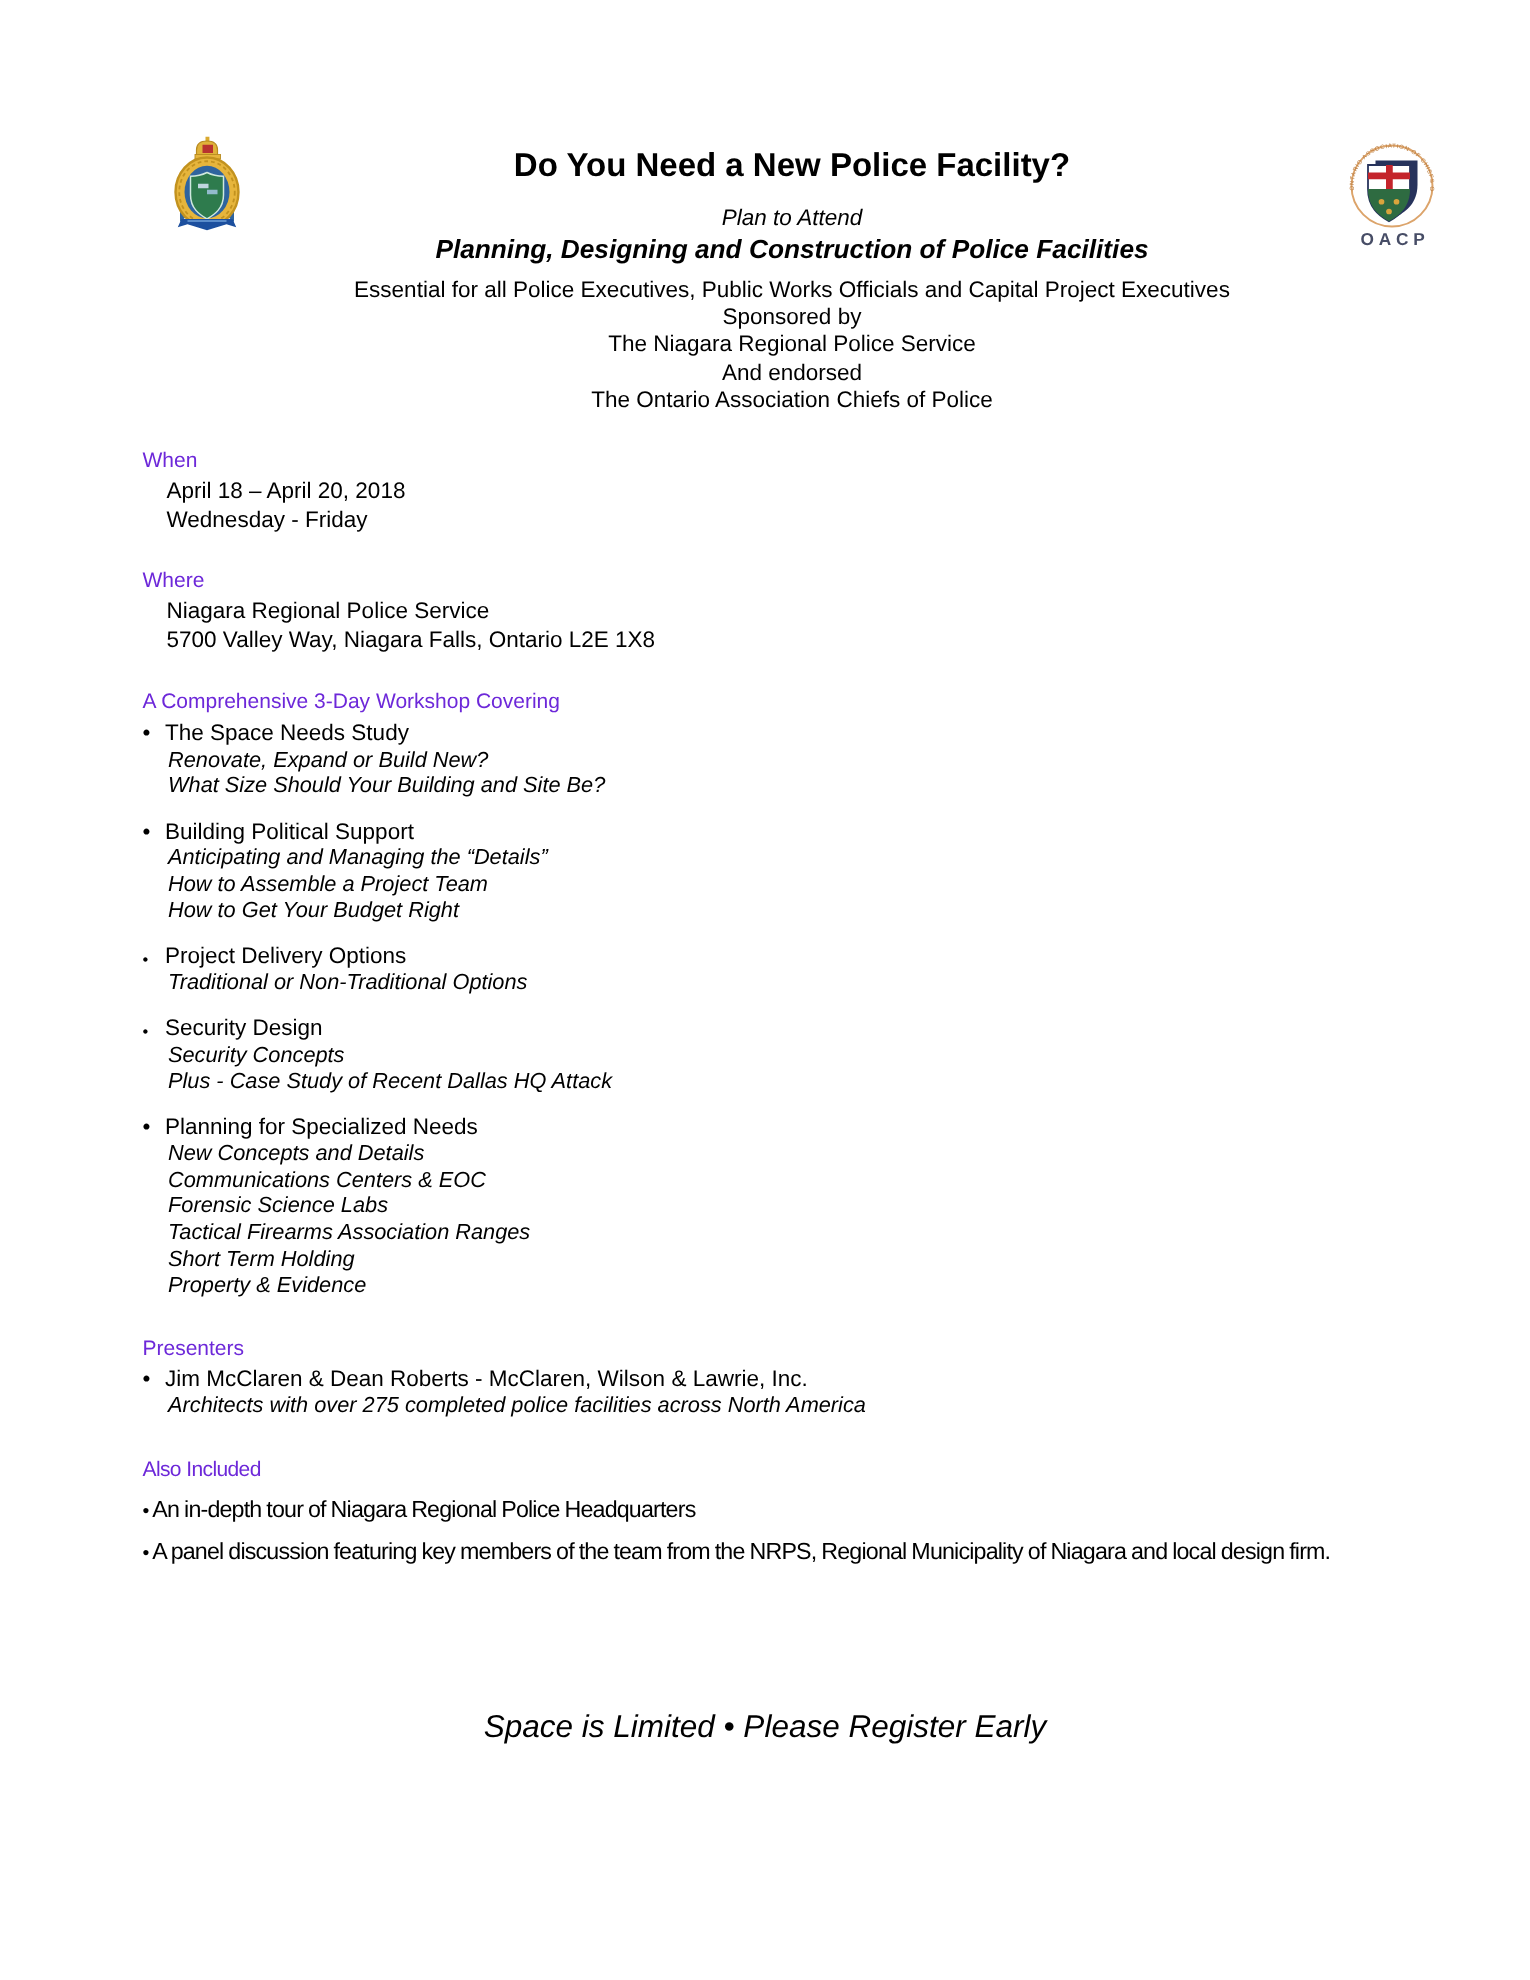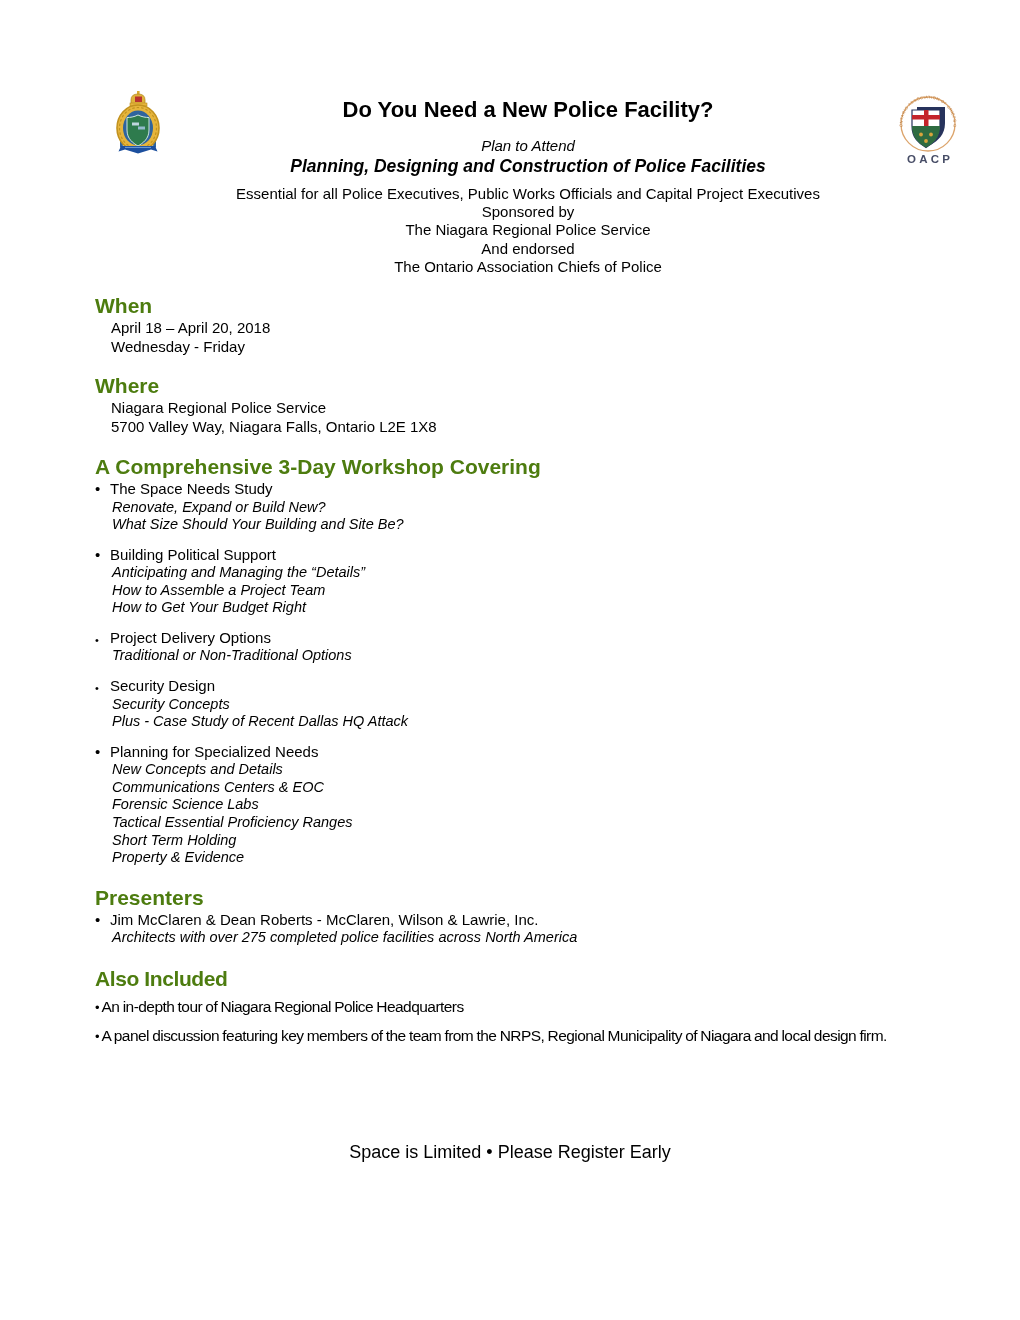--- a/index.html
+++ b/index.html
@@ -13,41 +13,41 @@
   .logo-oacp { position:absolute; left:890px; top:93px; }
   
   .header-text { padding-top:96px; text-align:center; transform:translateX(18px); }
   .header-text h1 { margin:0; font-size:22px; line-height:27px; font-weight:bold; }
   .plan     { margin-top:14px; font-size:15px; line-height:18px; font-style:italic; }
   .subtitle { margin-top:1px; font-size:17.5px; line-height:21px; font-weight:bold; font-style:italic; }
   .essential{ margin-top:8px; font-size:15px; line-height:18px; }
   .hline    { font-size:15px; line-height:18.2px; }
   
   .content { padding-left:95px; padding-right:60px; }
-  .sec h2 { margin:0; font-size:21px; line-height:20px; font-weight:bold; color:#4d7c0f; }
+  .sec h2 { margin:0; font-size:14px; line-height:20px; font-weight:normal; color:#6d28d9; }
   .sec-when      { margin-top:20px; }
   .sec-where     { margin-top:20px; }
   .sec-workshop  { margin-top:21px; }
   .sec-presenters{ margin-top:21px; }
   .sec-also      { margin-top:22px; }
   .ind { margin-left:16px; font-size:15px; line-height:18.5px; }
   .sec h2 + .ind, .sec h2 + .item { margin-top:3px; }
   .item + .item { margin-top:12px; }
   .label { position:relative; padding-left:15px; font-size:15px; line-height:18.5px; }
   .label::before { content:"\2022"; position:absolute; left:0; top:0; }
   .label.sm::before { font-size:11px; top:2px; }
   .det { margin-left:17px; font-size:14.5px; line-height:17.6px; font-style:italic; }
   
   .sec-also h2 { letter-spacing:-0.4px; }
   .ai-item { margin-top:7px; max-width:868px; font-size:15.5px; line-height:21px;
              letter-spacing:-0.55px; word-spacing:-0.5px; }
   .ai-item::before { content:"\2022\00a0"; font-size:13px; }
   
   .footer { position:absolute; top:1143px; left:0; width:100%; text-align:center;
-            font-size:18px; line-height:18px; }
+            font-size:21px; line-height:18px;font-style:italic; }
 </style>
 </head>
 <body>
 
 <div class="page">
 
   <svg class="logo-nrps" width="52" height="68" viewBox="0 0 52 68" aria-hidden="true">
     <rect x="25" y="0" width="2.6" height="4" fill="#D9A92F"></rect>
     <path d="M19 9 Q19 3 26 3 Q33 3 33 9 L33 13 H19 Z" fill="#E0B23A" stroke="#B88A20" stroke-width="0.8"></path>
     <rect x="23" y="5.5" width="7" height="5.5" fill="#B8322F"></rect>
@@ -133,21 +133,21 @@
         <div class="label sm">Security Design</div>
         <div class="det">Security Concepts</div>
         <div class="det">Plus - Case Study of Recent Dallas HQ Attack</div>
       </div>
 
       <div class="item">
         <div class="label">Planning for Specialized Needs</div>
         <div class="det">New Concepts and Details</div>
         <div class="det">Communications Centers &amp; EOC</div>
         <div class="det">Forensic Science Labs</div>
-        <div class="det">Tactical Essential Proficiency Ranges</div>
+        <div class="det">Tactical Firearms Association Ranges</div>
         <div class="det">Short Term Holding</div>
         <div class="det">Property &amp; Evidence</div>
       </div>
     </section>
 
     <section class="sec sec-presenters">
       <h2>Presenters</h2>
       <div class="item">
         <div class="label">Jim McClaren &amp; Dean Roberts - McClaren, Wilson &amp; Lawrie, Inc.</div>
         <div class="det">Architects with over 275 completed police facilities across North America</div>

